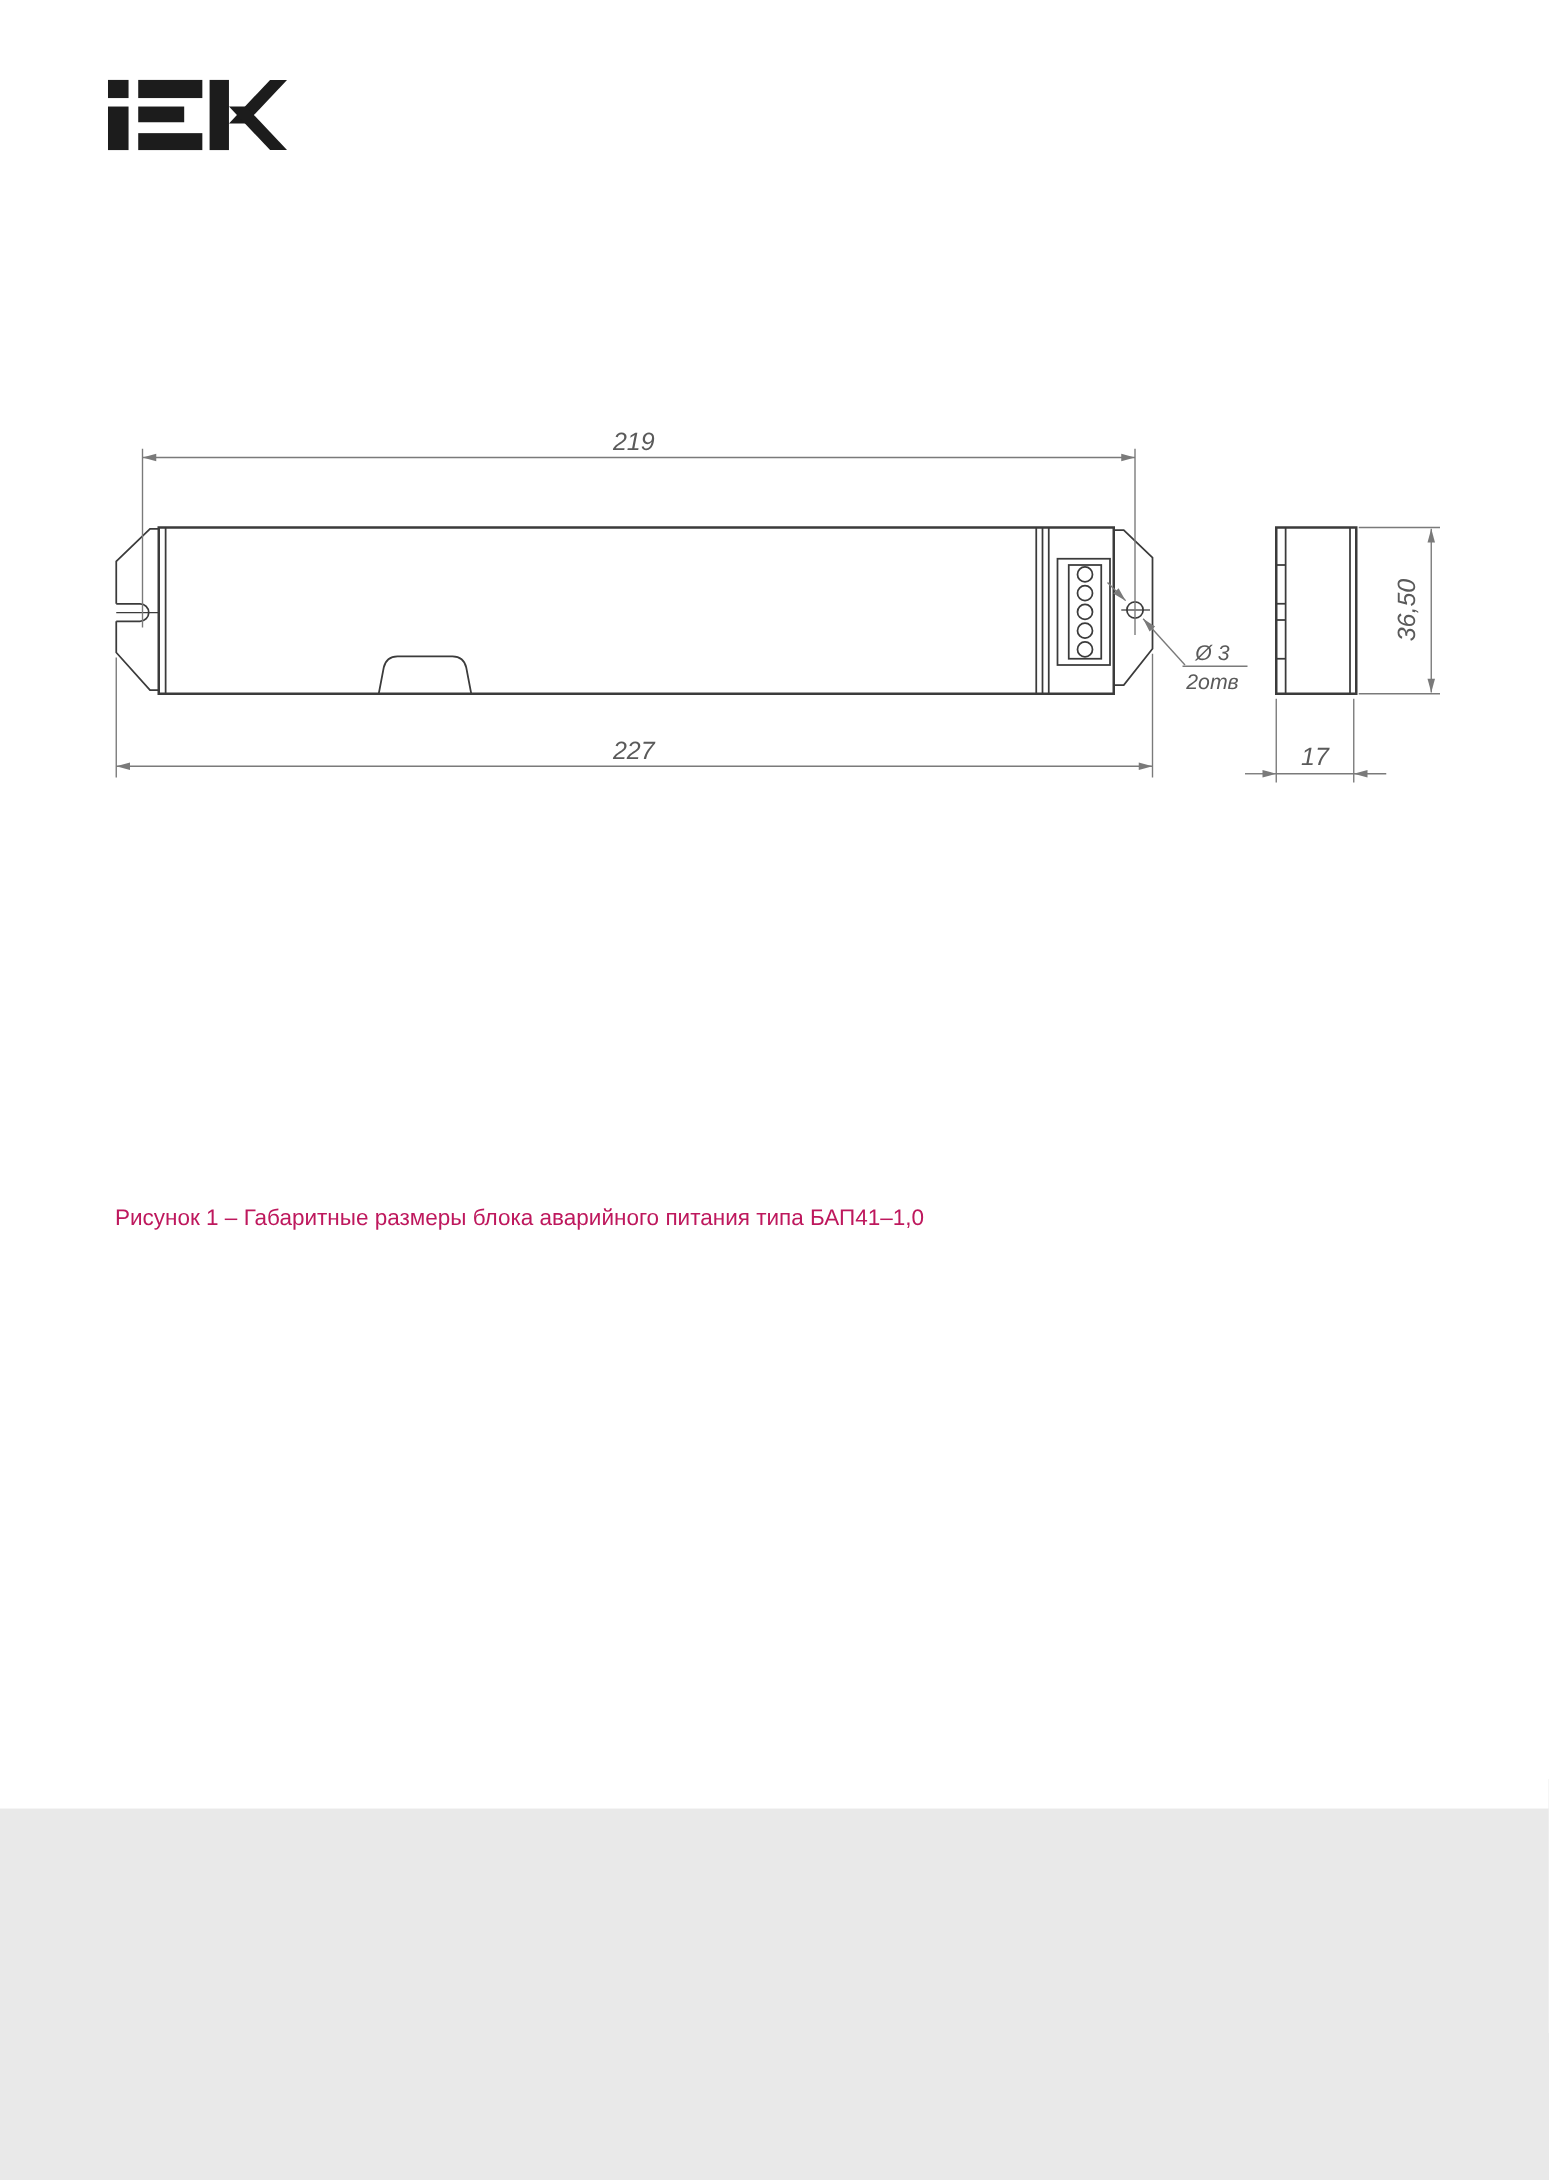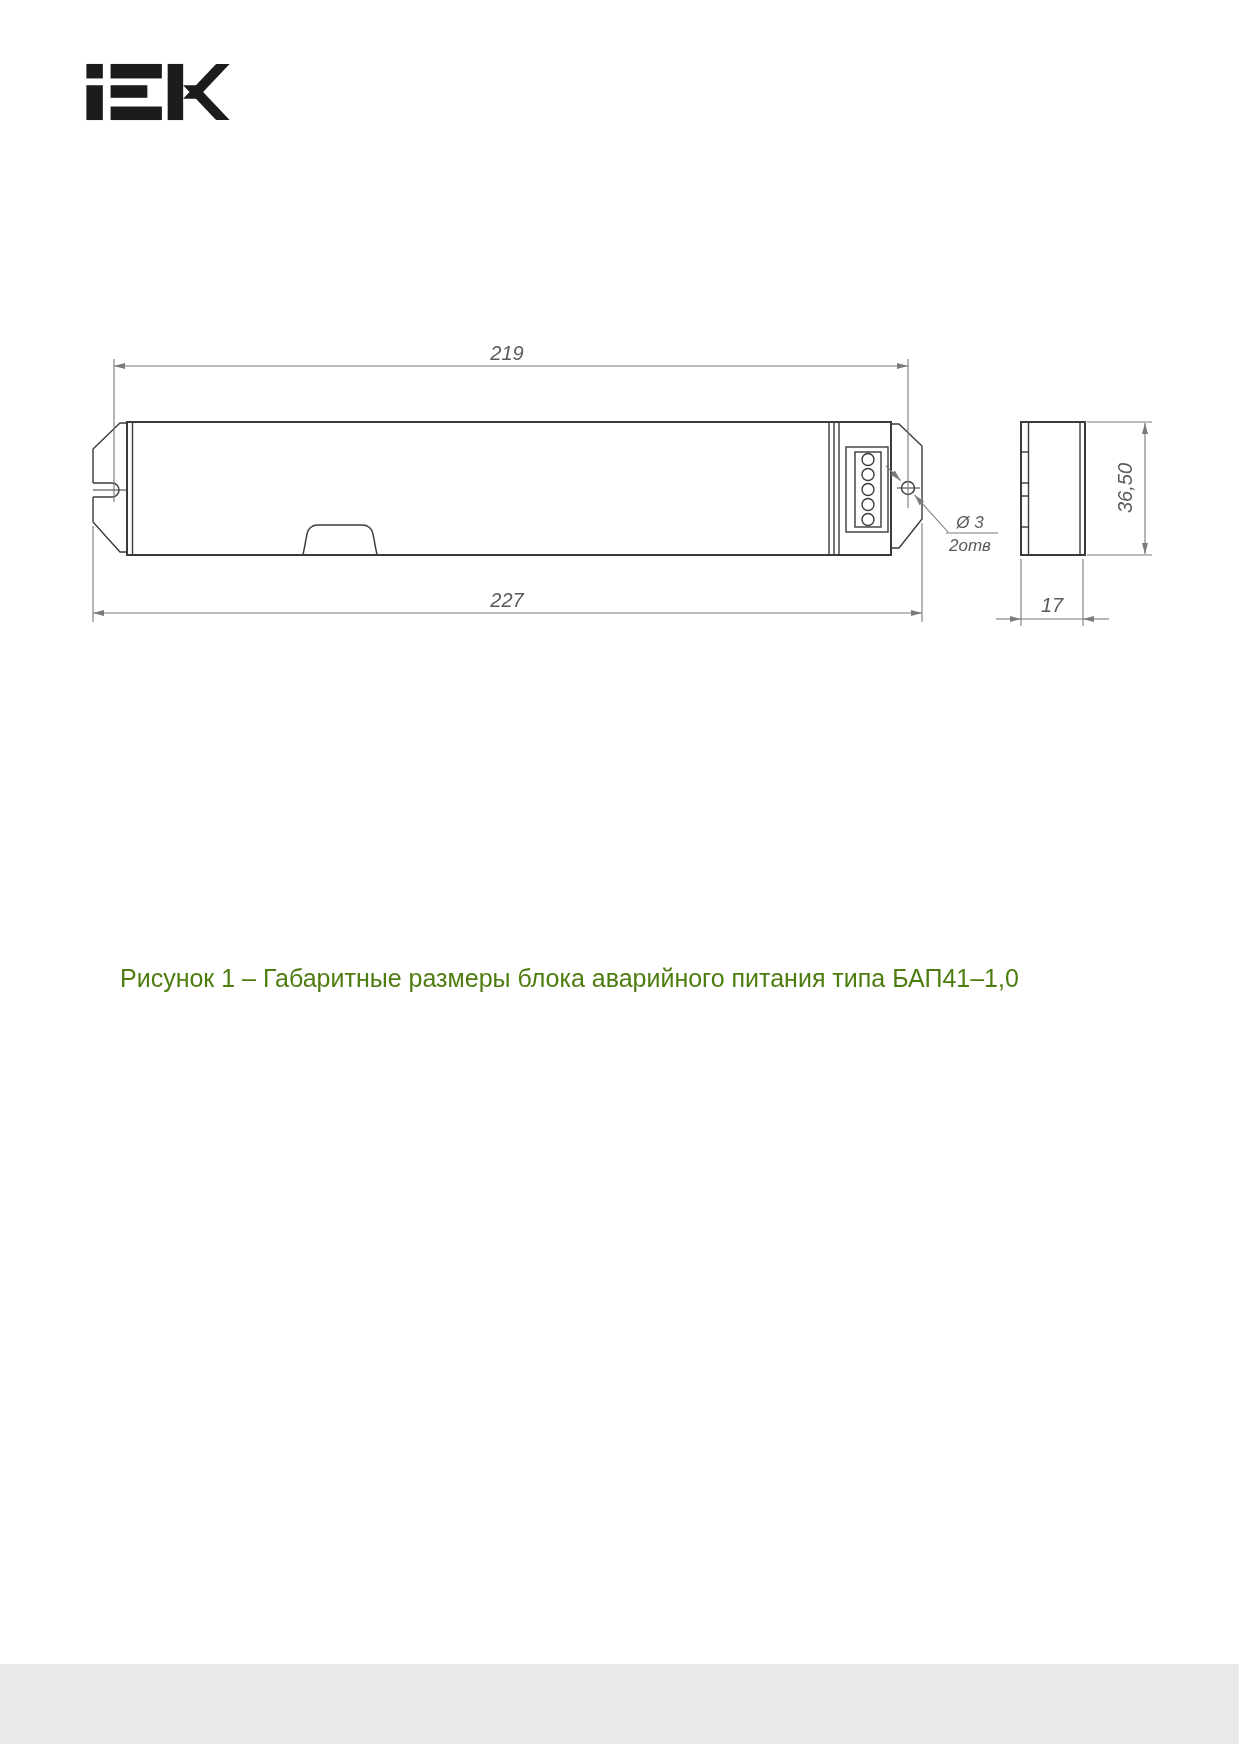--- a/index.html
+++ b/index.html
@@ -1,28 +1,28 @@
 <!DOCTYPE html>
 <html><head>
 <meta charset="utf-8">
 <style>
   html,body{margin:0;padding:0;background:#e9e9e9;}
   .page{
     position:relative;
-    width:1239px;height:1664px;
+    width:1239px;height:1447px;
     margin:0 auto;
     background:#ffffff;
     font-family:"Liberation Sans",sans-serif;
     overflow:hidden;
   }
   .logo{position:absolute;left:86px;top:62px;width:144px;height:60px;}
   .drawing{position:absolute;left:0;top:280px;width:1239px;height:420px;}
   .caption{
-    position:absolute;left:120px;top:963px;
-    font-size:25px;line-height:1.25;color:#4d7c0f;
+    position:absolute;left:92px;top:963px;
+    font-size:18px;line-height:1.25;color:#be185d;
     white-space:nowrap;
   }
   .sr{position:absolute;width:1px;height:1px;overflow:hidden;clip:rect(0 0 0 0);white-space:nowrap;}
   
   .ol{stroke:#3b3b3b;fill:none;}
   .thick{stroke-width:2;}
   .med{stroke-width:1.4;}
   .thin{stroke-width:1;}
   .dl{stroke:#7a7a7a;stroke-width:1.1;fill:none;}
   .dim{font:italic 20px "Liberation Sans",sans-serif;fill:#5a5a5a;stroke:none;}

